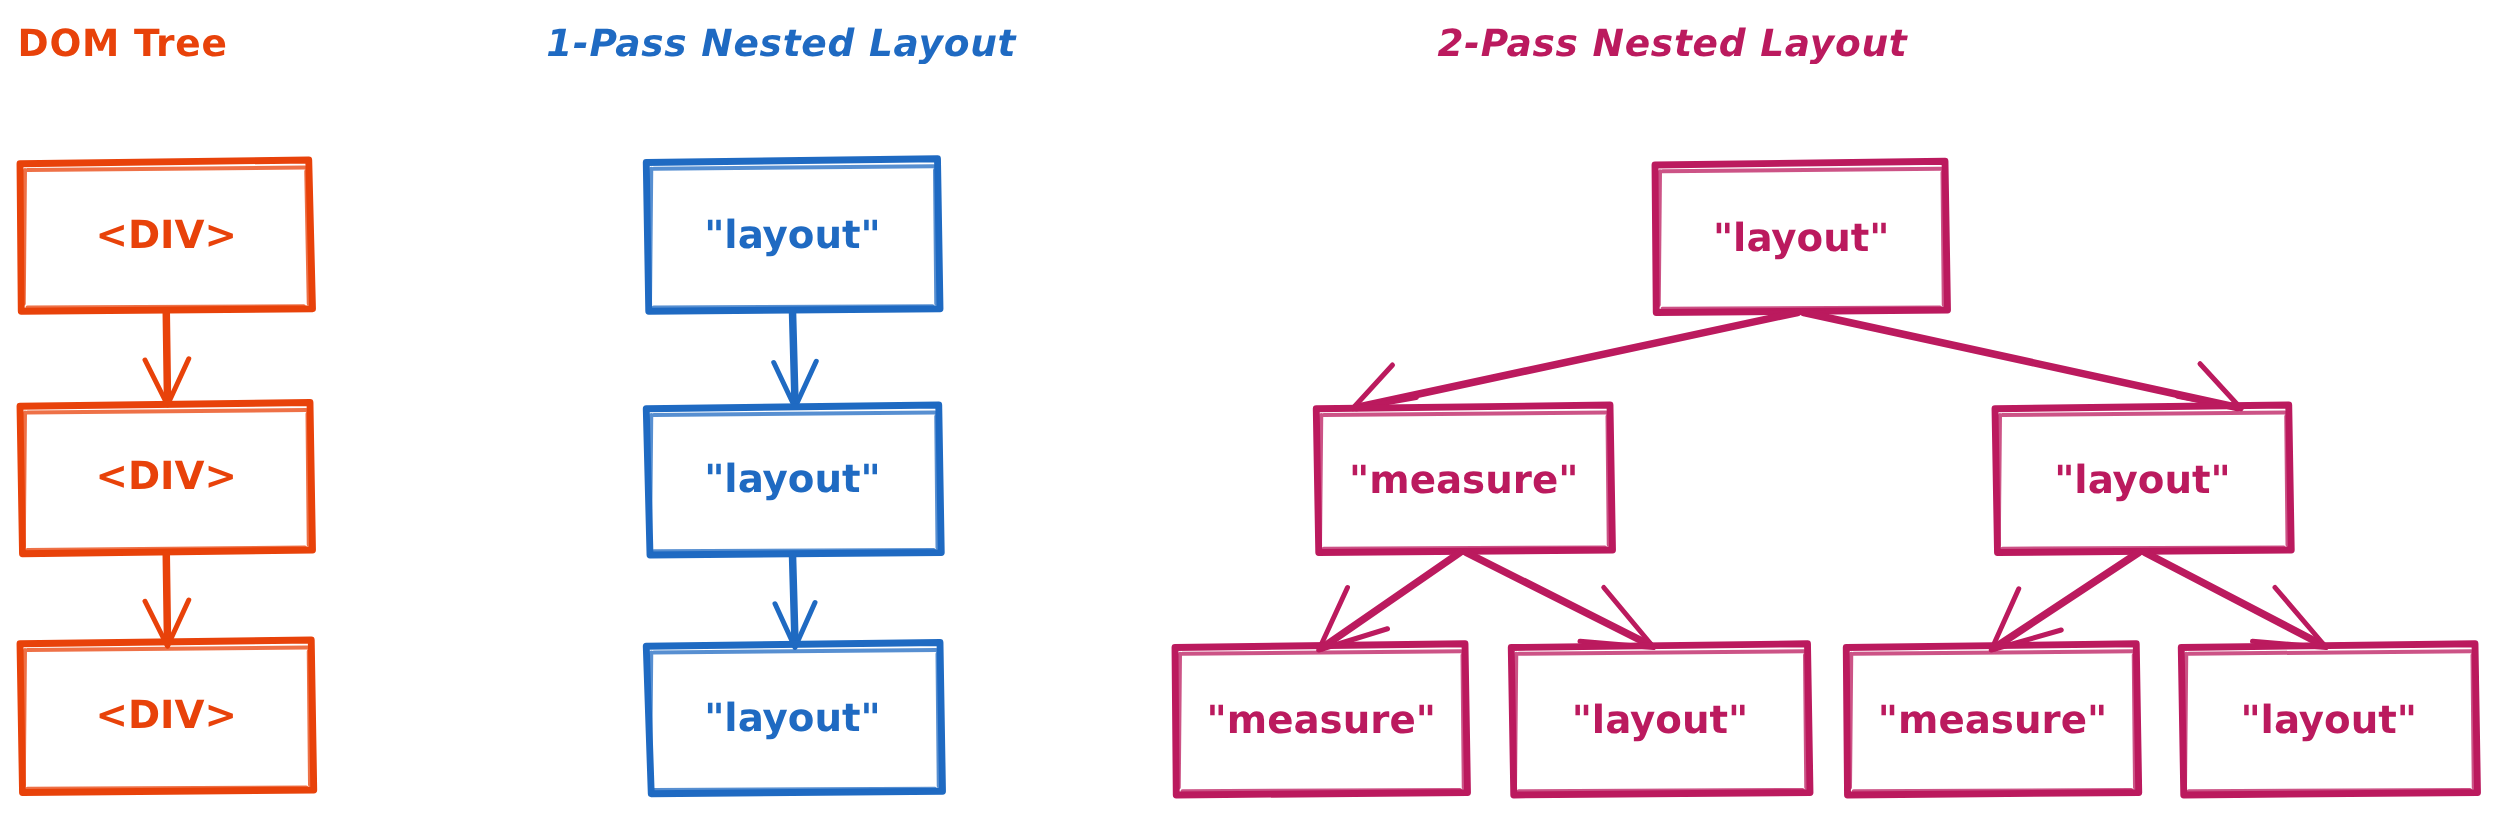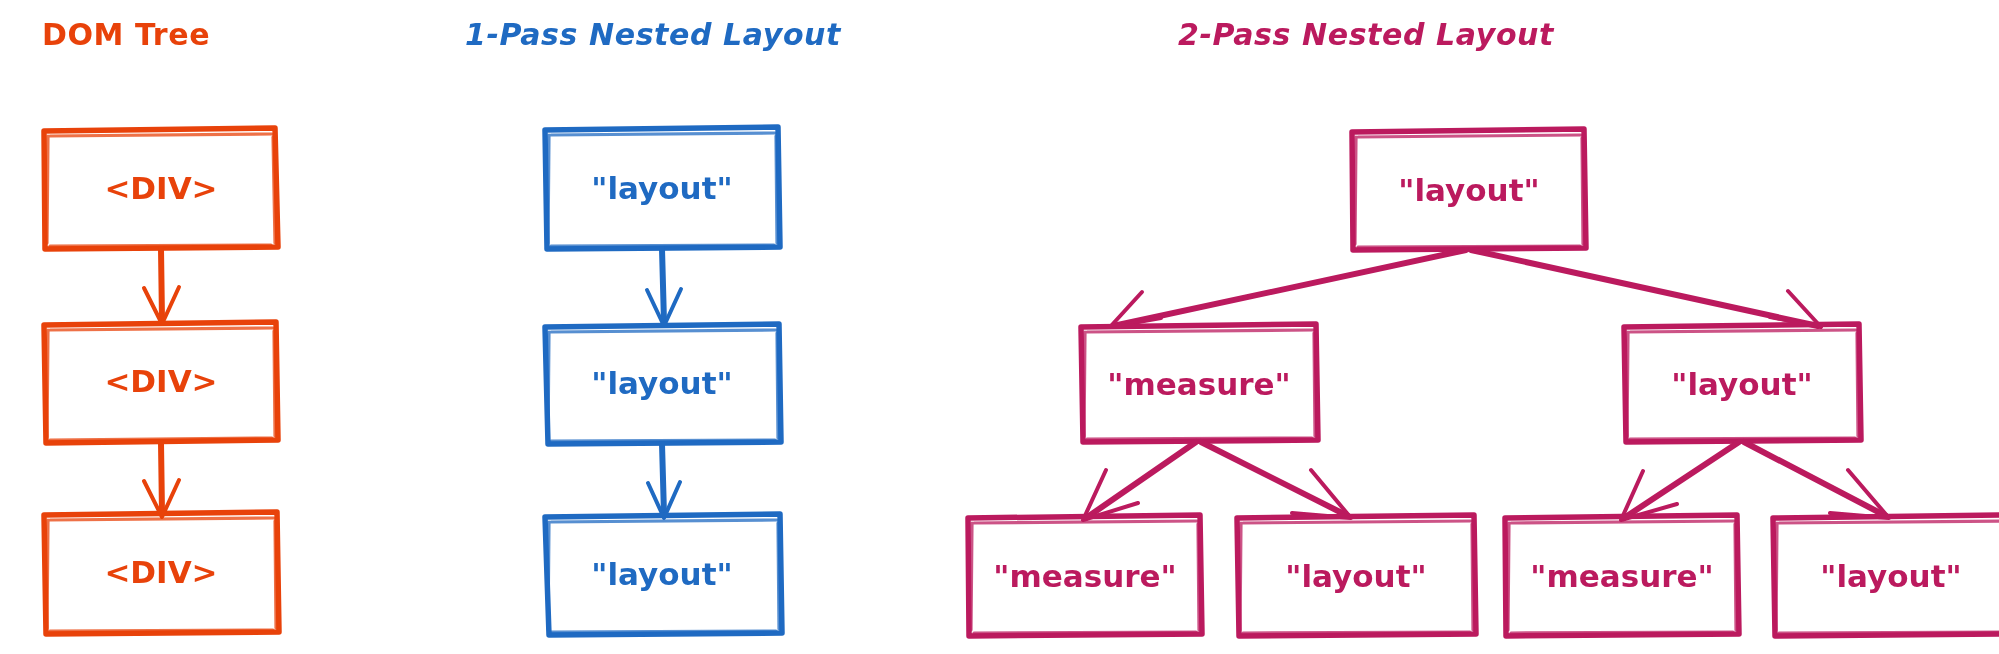--- a/index.html
+++ b/index.html
@@ -12,21 +12,20 @@
     height: 654px;
     position: relative;
     overflow: hidden;
     font-family: "DejaVu Sans", sans-serif;
   }
   #diagram-root {
     position: absolute;
     inset: 0;
     width: 1889px;
     height: 654px;
-    margin-left: 28px;
   }
   svg.board {
     display: block;
     width: 1999px;
     height: 654px;
   }
   .col-title {
     font-family: "DejaVu Sans", sans-serif;
     font-weight: 700;
     font-size: 30px;

